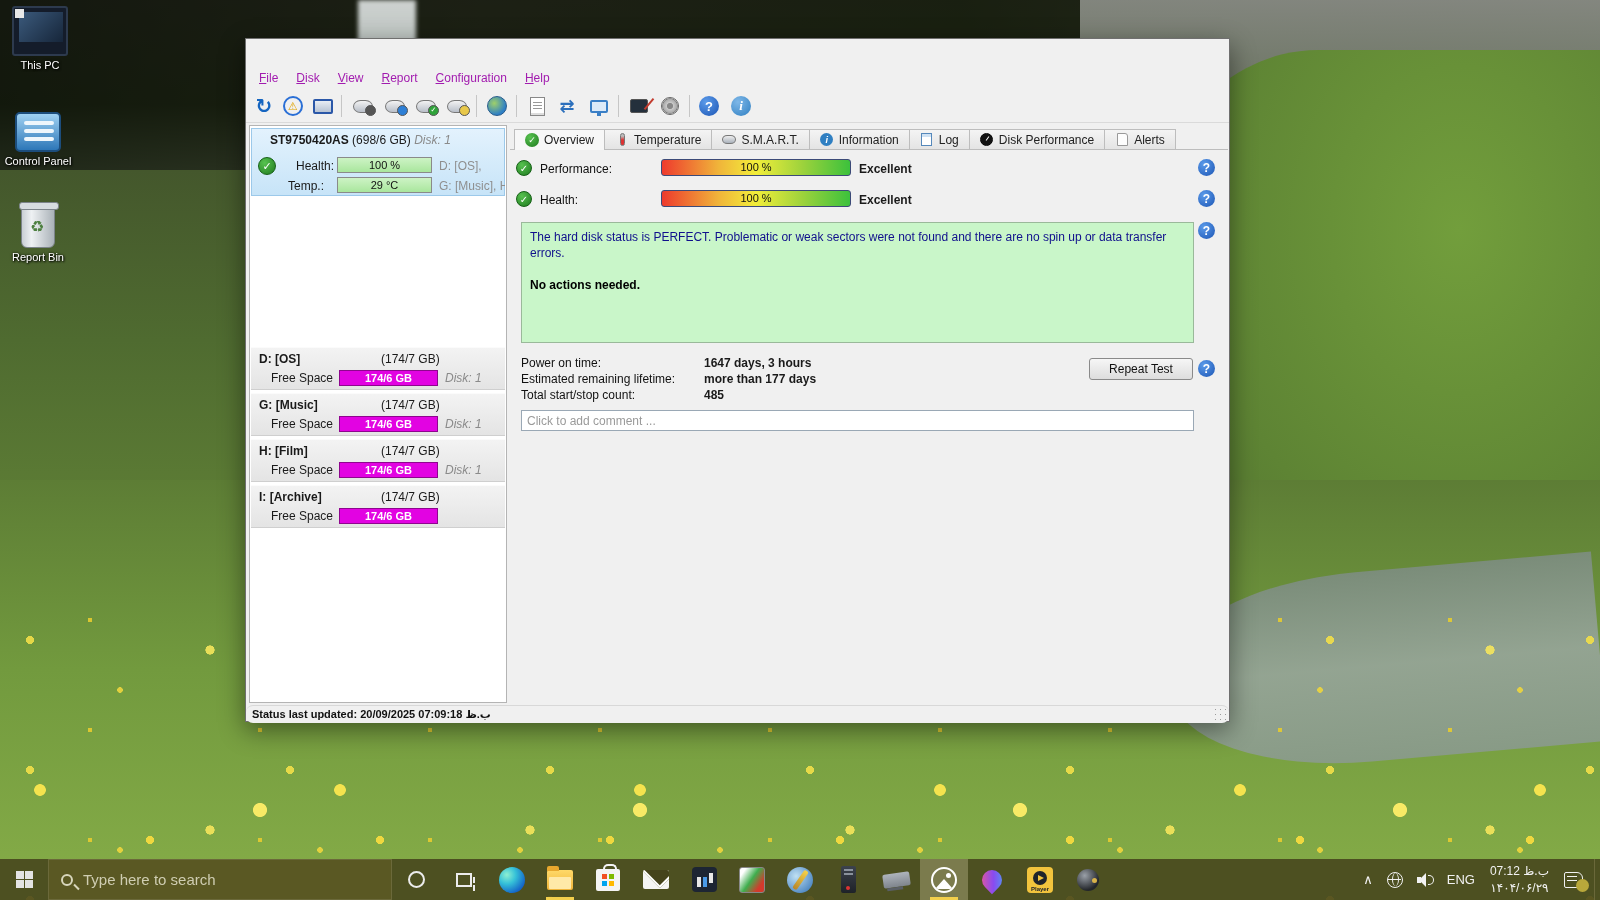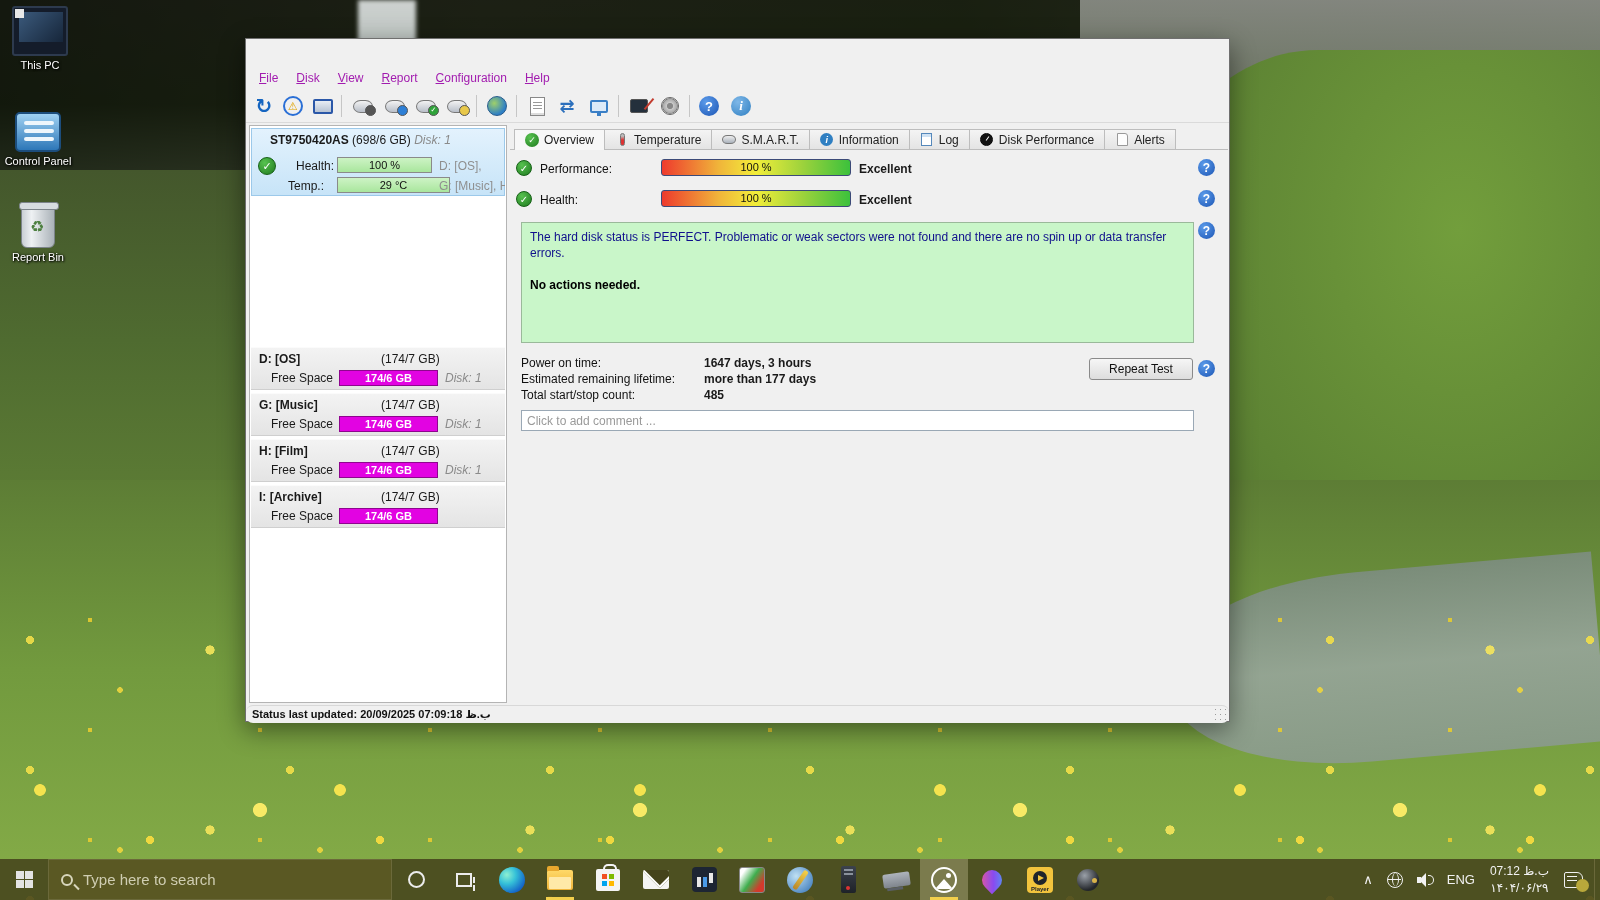--- a/index.html
+++ b/index.html
@@ -329,21 +329,21 @@
       <div class="de-name">
         <b>ST9750420AS</b>
         <span>(698/6 GB)</span>
         <span class="gray-it">Disk: 1</span>
       </div>
       <div class="check-circle" style="position:absolute; left:6px; top:28px; width:18px; height:18px; font-size:11px;">✓</div>
       <div style="position:absolute; left:36px; top:30px; width:46px; text-align:right;">Health:</div>
       <div class="minibar" style="left:85px; top:28px; width:95px;">100 %</div>
       <div class="gray-vol" style="position:absolute; left:187px; top:30px;">D: [OS],</div>
       <div style="position:absolute; left:36px; top:50px; width:46px; ">Temp.:</div>
-      <div class="minibar" style="left:85px; top:48px; width:113px;">29 °C</div>
+      <div class="minibar" style="left:85px; top:48px; width:95px;">29 °C</div>
       <div class="gray-vol" style="position:absolute; left:187px; top:50px; width:66px; overflow:hidden; white-space:nowrap;">G: [Music], H:</div>
     </div>
 
     <div class="part-row" style="top:221px;">
       <b style="position:absolute; left:8px; top:4px;">D: [OS]</b>
       <span style="position:absolute; left:130px; top:4px;">(174/7 GB)</span>
       <span style="position:absolute; left:20px; top:23px;">Free Space</span>
       <span class="magbar">174/6 GB</span>
       <span class="gray-it" style="position:absolute; left:194px; top:23px;">Disk: 1</span>
     </div>

